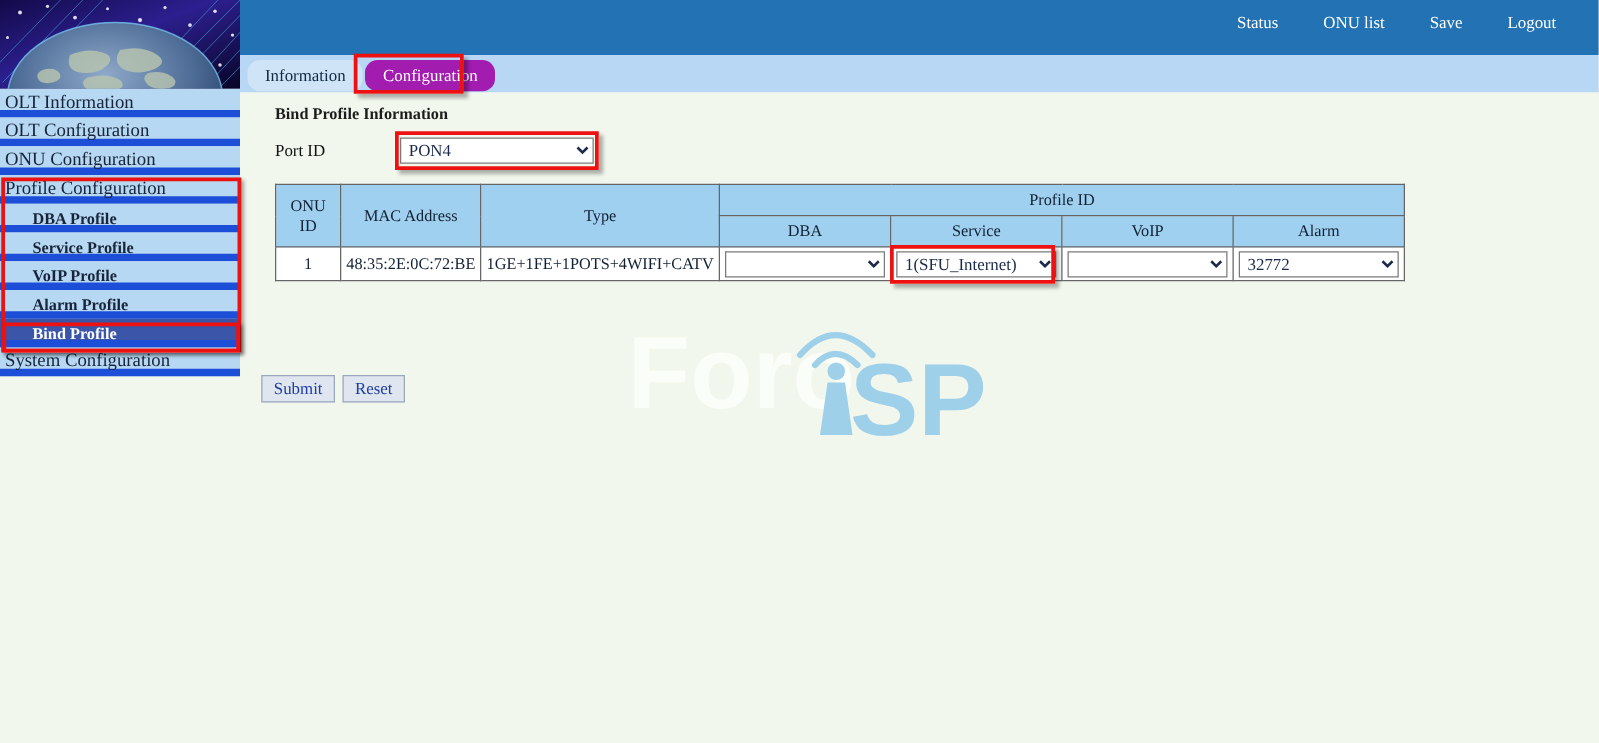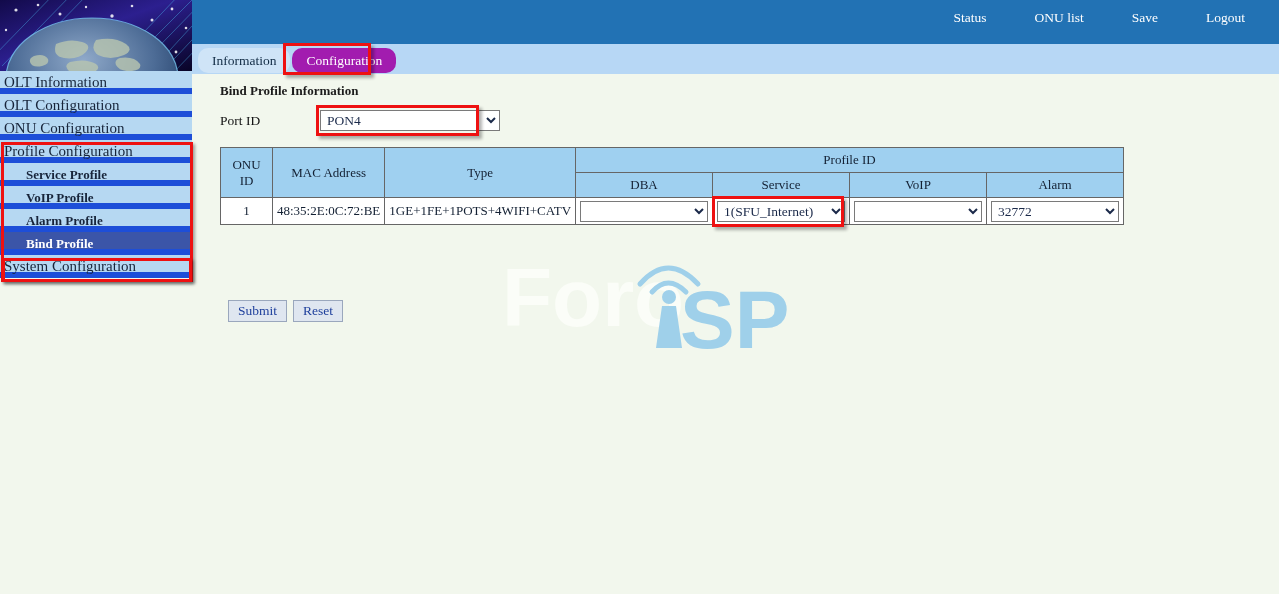--- a/index.html
+++ b/index.html
@@ -58,21 +58,21 @@
   }
 
   
   .topbar {
     position: absolute; left: 192px; top: 0;
     width: 1087px; height: 44px;
     background: #2272b4;
   }
   .topnav {
     position: absolute; right: 18px; top: 10px;
-    display: flex; gap: 16px;
+    display: flex; gap: 4px;
   }
   .topnav a {
     color: #ffffff;
     font-size: 13.5px;
     text-decoration: none;
     padding: 0 16px;
     line-height: 16px;
     white-space: nowrap;
     cursor: pointer;
   }
@@ -176,21 +176,21 @@
   td.onuid {
     background: #9fd0f0;
     text-align: left;
     width: 52px;
   }
   td.mac { width: 100px; }
   td.type { width: 178px; }
   td.selcell { padding: 2px 3px; }
   td.selcell select { width: 128px; }
 
-  .btn-row { position: absolute; left: 36px; top: 226px; display: flex; gap: 6px; }
+  .btn-row { position: absolute; left: 17px; top: 226px; display: flex; gap: 6px; }
   .btn {
     font-family: "Liberation Serif", serif;
     font-size: 13.5px;
     color: #1e3f9c;
     background: #dfe6f0;
     border: 1px solid #9aa7bd;
     padding: 2px 9px;
     cursor: pointer;
     line-height: 16px;
   }
@@ -277,20 +277,23 @@
       <div class="menu-item">
         <span>OLT Configuration</span>
       </div>
       <div class="menu-item">
         <span>ONU Configuration</span>
       </div>
       <div class="menu-item">
         <span>Profile Configuration</span>
       </div>
       <div class="menu-item sub">
+        <span>DBA Profile</span>
+      </div>
+      <div class="menu-item sub">
         <span>Service Profile</span>
       </div>
       <div class="menu-item sub">
         <span>VoIP Profile</span>
       </div>
       <div class="menu-item sub">
         <span>Alarm Profile</span>
       </div>
       <div class="menu-item sub selected">
         <span>Bind Profile</span>
@@ -340,21 +343,21 @@
           <text x="178" y="104" font-family="Liberation Sans, sans-serif" font-size="82" font-weight="bold">SP</text>
         </g>
       </svg>
     </div>
 
     <div class="page-title">Bind Profile Information</div>
 
     <div class="portid-row">
       <div class="portid-label">Port ID</div>
       <div class="select-wrap">
-        <select class="ff" style="width:180px;">
+        <select class="ff" style="width:155px;">
           <option>PON4</option>
         </select>
         <div class="sel-hl" style="left:-4px; top:-5px; width:163px; height:31px;"></div>
       </div>
     </div>
 
     <table class="grid">
       <thead>
         <tr>
           <th class="tall" rowspan="2" style="width:52px;">ONU ID</th>

